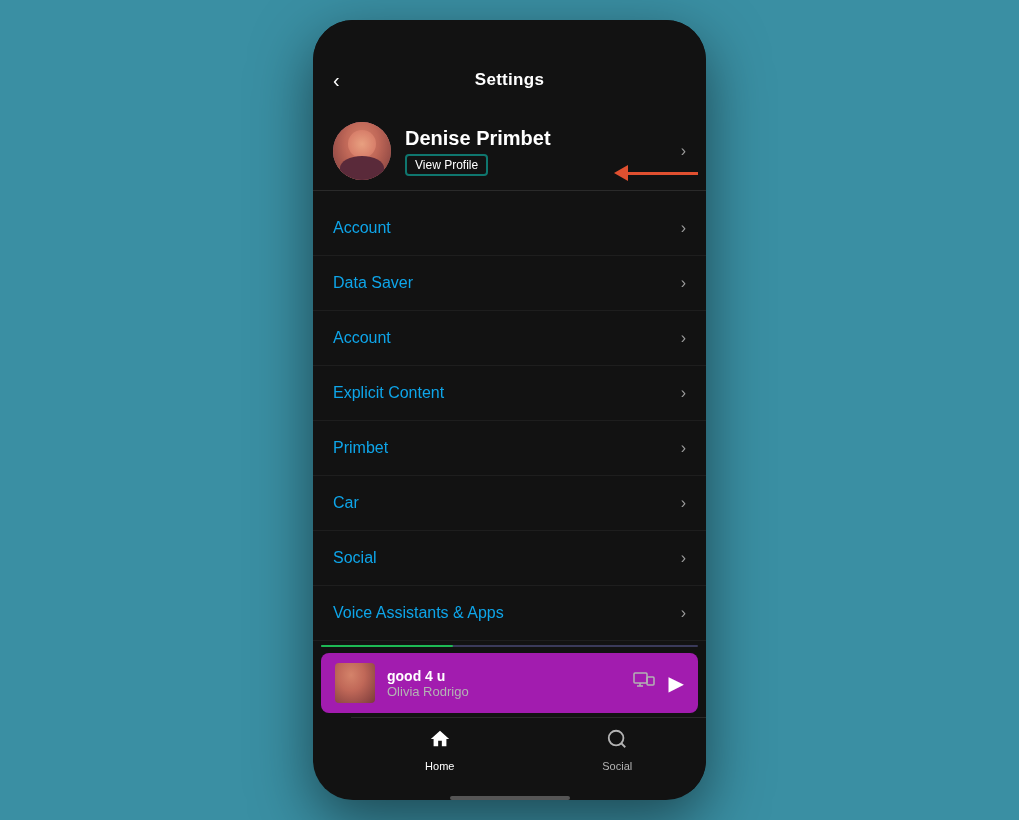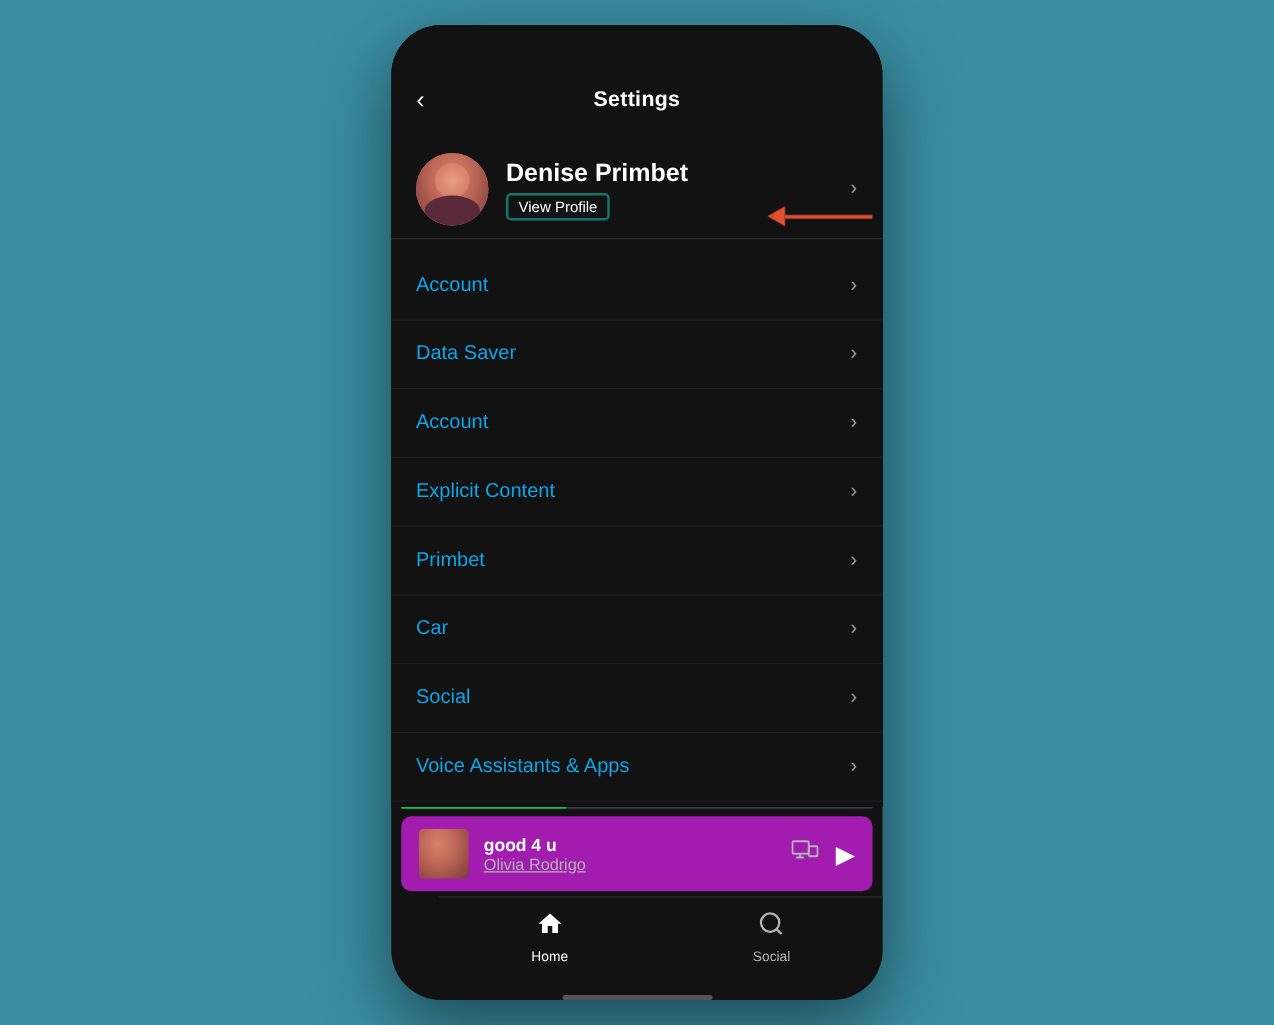--- a/index.html
+++ b/index.html
@@ -187,21 +187,20 @@
       flex: 1;
     }
     .track-title {
       color: #fff;
       font-size: 14px;
       font-weight: 600;
     }
     .track-artist {
       color: #b3b3b3;
       font-size: 13px;
-      text-decoration: underline;
     }
     .track-controls {
       display: flex;
       align-items: center;
       gap: 14px;
     }
     .device-icon {
       color: #b3b3b3;
       font-size: 18px;
     }

